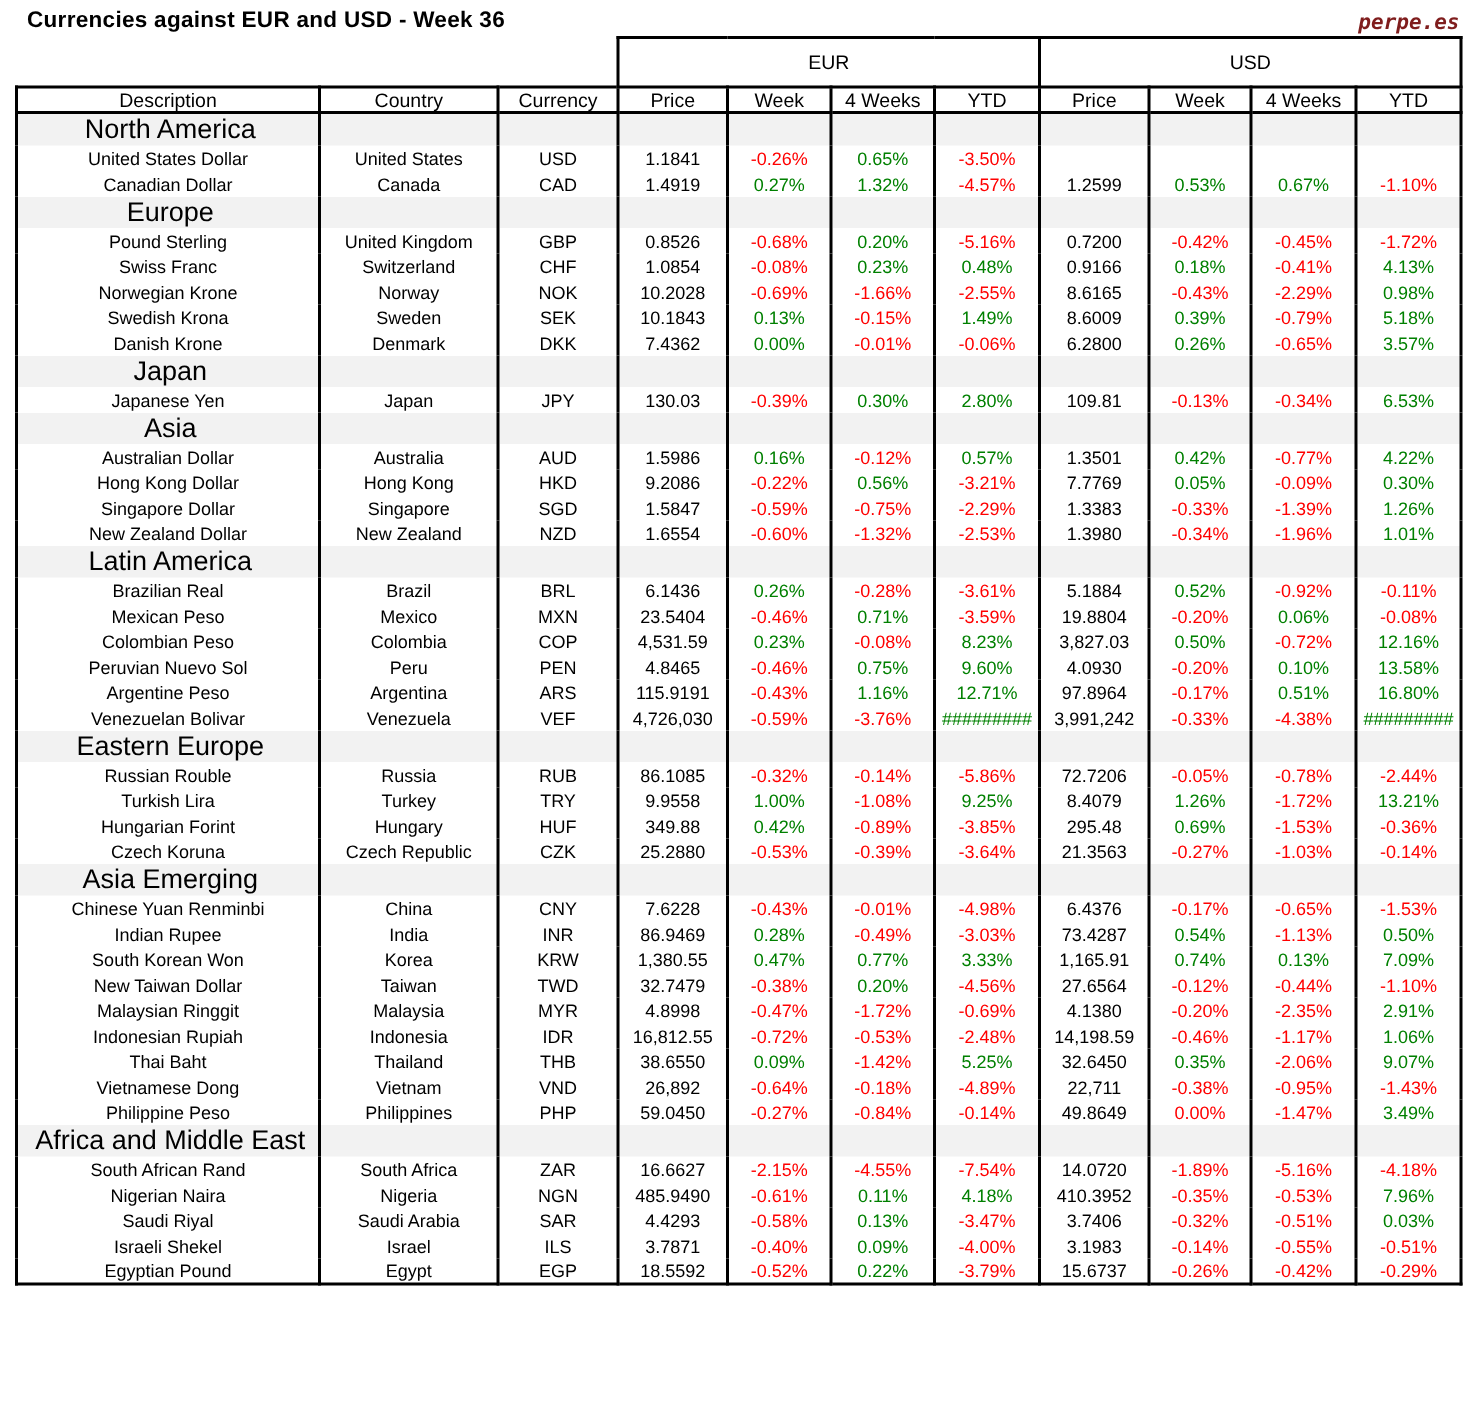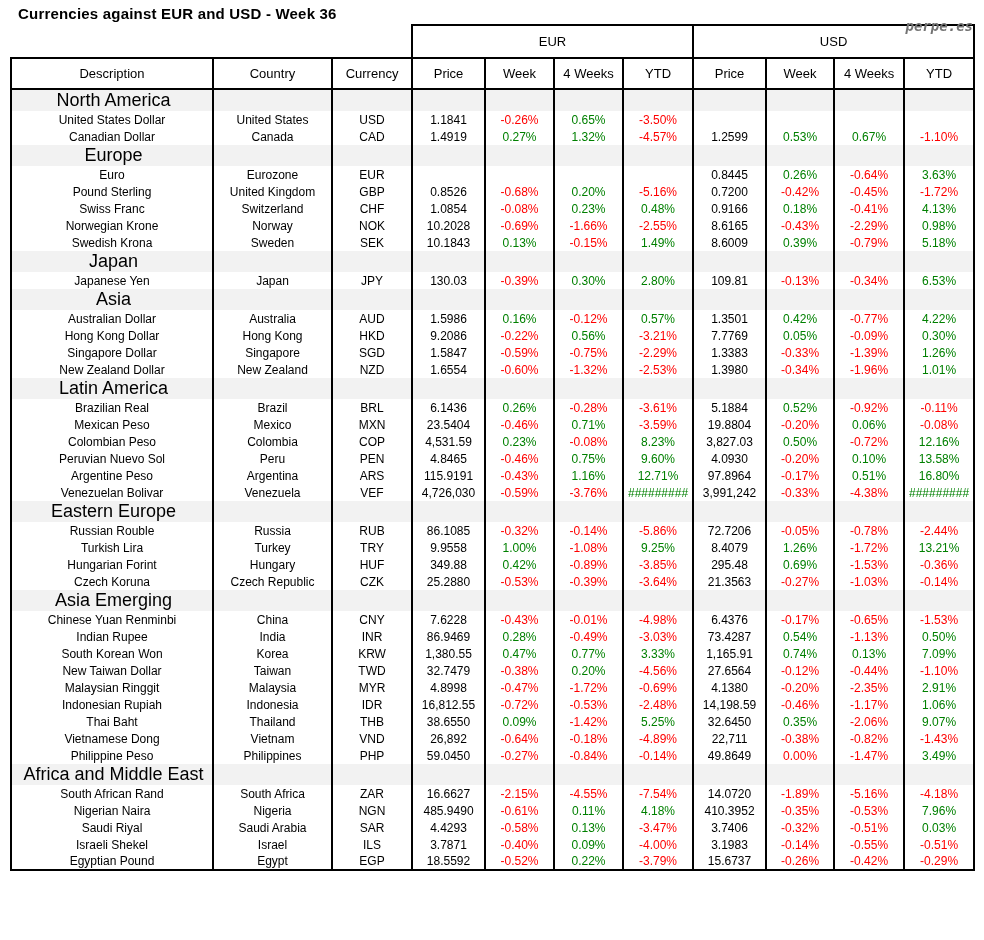--- a/index.html
+++ b/index.html
@@ -6,41 +6,41 @@
   html,body { background:#ffffff; width:984px; }
   body { font-family:"Liberation Sans", sans-serif; color:#000; }
   .page { position:relative; width:984px; height:940px; overflow:hidden; }
 
   .topbar { position:relative; height:24px; }
   .page-title {
     position:absolute; left:18px; top:5px;
     font-size:15px; font-weight:bold; letter-spacing:0.2px; color:#000000;
   }
   .site-logo {
-    position:absolute; right:11px; top:18px;
+    position:absolute; right:11px; top:7px;
     font-family:"DejaVu Sans Mono", monospace;
-    font-style:italic; font-weight:bold; font-size:14px; color:#737373;
+    font-style:italic; font-weight:bold; font-size:14px; color:#7f1d1d;
   }
 
   table.fx {
     border-collapse:collapse; table-layout:fixed;
     margin-left:10px; width:963px;
     font-size:12px;
   }
   td, th { padding:0 2px; text-align:center; white-space:nowrap; overflow:hidden; font-weight:normal; }
 
   
   tr.group-row td { border:none; height:33px; }
   tr.group-row td.group-cell {
     border:2px solid #000; font-size:13px; height:33px; background:#fff;
   }
 
   
   tr.head-row th {
-    border:2px solid #000; height:31px; font-size:13px; background:#fff;
+    border:2px solid #000; height:17px; font-size:13px; background:#fff;
   }
 
   
   tbody td { border-left:2px solid #000; border-right:2px solid #000; }
   tr.section-row td { background:#F2F2F2; height:19px; }
   tr.section-row td:first-child {
     text-align:center; font-weight:normal; font-size:18px; padding-left:5px;
   }
   tr.data-row td { height:17px; background:#fff; }
   tbody tr:last-child td { border-bottom:2px solid #000;margin-top:40px; }
@@ -139,33 +139,20 @@
           <td></td>
           <td></td>
           <td></td>
           <td></td>
           <td></td>
           <td></td>
           <td></td>
           <td></td>
         </tr>
         <tr class="data-row">
-          <td>Euro</td>
-          <td>Eurozone</td>
-          <td>EUR</td>
-          <td></td>
-          <td></td>
-          <td></td>
-          <td></td>
-          <td class="price">0.8445</td>
-          <td class="pos">0.26%</td>
-          <td class="neg">-0.64%</td>
-          <td class="pos">3.63%</td>
-        </tr>
-        <tr class="data-row">
           <td>Pound Sterling</td>
           <td>United Kingdom</td>
           <td>GBP</td>
           <td class="price">0.8526</td>
           <td class="neg">-0.68%</td>
           <td class="pos">0.20%</td>
           <td class="neg">-5.16%</td>
           <td class="price">0.7200</td>
           <td class="neg">-0.42%</td>
           <td class="neg">-0.45%</td>
@@ -203,20 +190,33 @@
           <td>SEK</td>
           <td class="price">10.1843</td>
           <td class="pos">0.13%</td>
           <td class="neg">-0.15%</td>
           <td class="pos">1.49%</td>
           <td class="price">8.6009</td>
           <td class="pos">0.39%</td>
           <td class="neg">-0.79%</td>
           <td class="pos">5.18%</td>
         </tr>
+        <tr class="data-row">
+          <td>Danish Krone</td>
+          <td>Denmark</td>
+          <td>DKK</td>
+          <td class="price">7.4362</td>
+          <td class="pos">0.00%</td>
+          <td class="neg">-0.01%</td>
+          <td class="neg">-0.06%</td>
+          <td class="price">6.2800</td>
+          <td class="pos">0.26%</td>
+          <td class="neg">-0.65%</td>
+          <td class="pos">3.57%</td>
+        </tr>
         <tr class="section-row">
           <td>Japan</td>
           <td></td>
           <td></td>
           <td></td>
           <td></td>
           <td></td>
           <td></td>
           <td></td>
           <td></td>
@@ -564,21 +564,21 @@
         <tr class="data-row">
           <td>Vietnamese Dong</td>
           <td>Vietnam</td>
           <td>VND</td>
           <td class="price">26,892</td>
           <td class="neg">-0.64%</td>
           <td class="neg">-0.18%</td>
           <td class="neg">-4.89%</td>
           <td class="price">22,711</td>
           <td class="neg">-0.38%</td>
-          <td class="neg">-0.82%</td>
+          <td class="neg">-0.95%</td>
           <td class="neg">-1.43%</td>
         </tr>
         <tr class="data-row">
           <td>Philippine Peso</td>
           <td>Philippines</td>
           <td>PHP</td>
           <td class="price">59.0450</td>
           <td class="neg">-0.27%</td>
           <td class="neg">-0.84%</td>
           <td class="neg">-0.14%</td>

